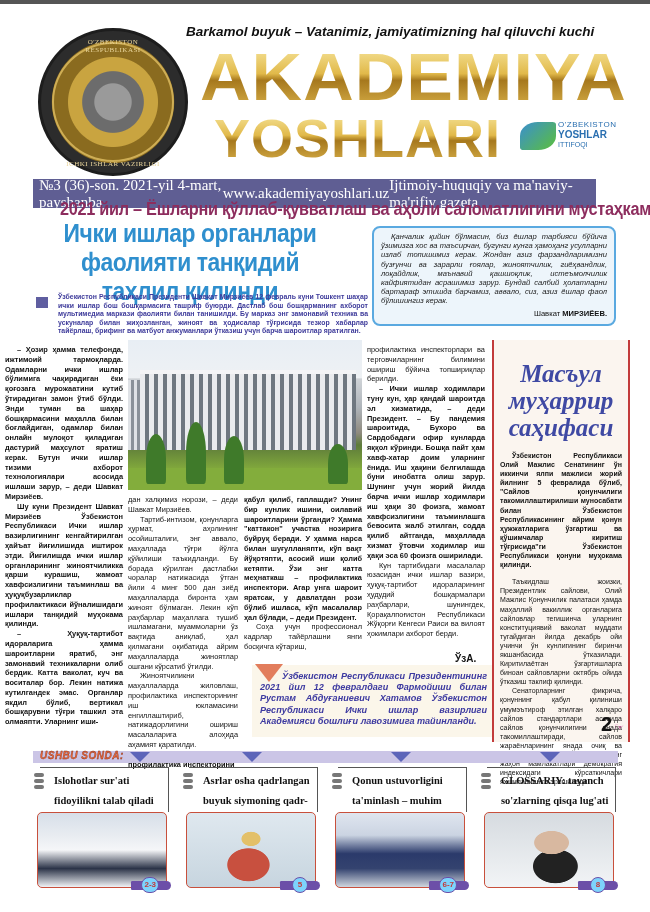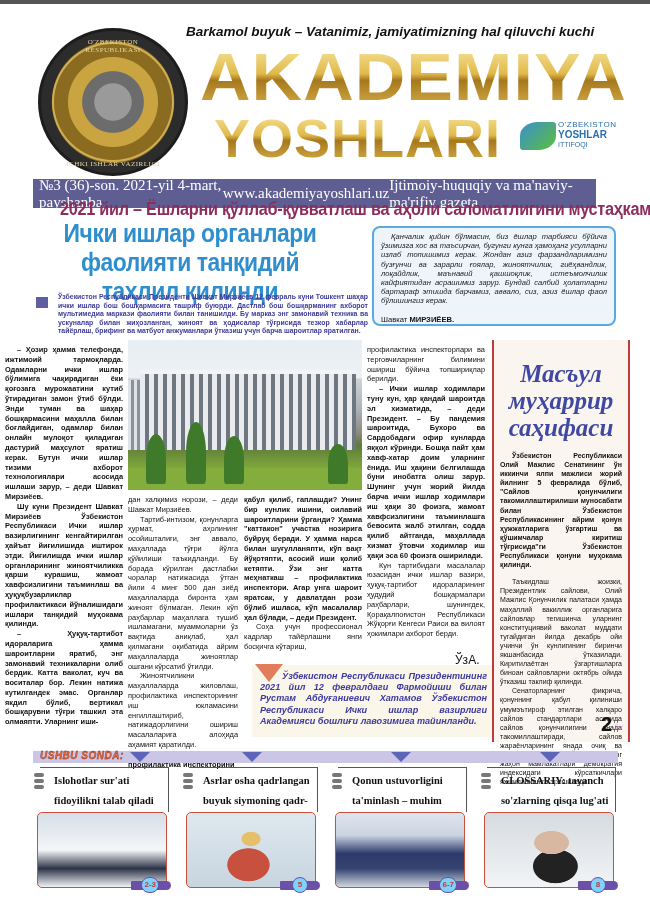--- a/index.html
+++ b/index.html
@@ -31,37 +31,37 @@
 
   
   .year-banner { position: absolute; left: 40px; top: 199px; width: 570px; text-align: center; font-size: 17.5px; font-weight: bold; color: #8d2d5e; white-space: nowrap; letter-spacing: -0.3px; transform: scaleX(0.93); transform-origin: center; }
 
   
   .headline { position: absolute; left: 30px; top: 219px; width: 320px; text-align: center; font-size: 26px; line-height: 29px; color: #2f8fce; font-weight: bold; transform: scaleX(0.88); transform-origin: center; letter-spacing: -0.5px; }
 
   
   .quote-box { position: absolute; left: 372px; top: 226px; width: 244px; height: 100px; border: 2px solid #5aa9e0; border-radius: 8px; background: #edf5fb; padding: 4px 7px; }
   .quote-text { font-size: 7.6px; line-height: 9.2px; font-style: italic; color: #1a1a1a; text-align: justify; text-indent: 10px; }
-  .quote-author { text-align: left; font-size: 7.6px; margin-top: 9px; color: #111; }
+  .quote-author { text-align: right; font-size: 7.6px; margin-top: 3px; color: #111; }
   .quote-author b { font-weight: bold; }
 
   
   .lead-marker-blue { position: absolute; left: 36px; top: 297px; width: 12px; height: 11px; background: #5f5ea0; }
   .lead-marker-yellow { position: absolute; left: 41px; top: 303px; width: 10px; height: 9px; background: #f2e629; z-index: -1; }
   .lead { position: absolute; left: 58px; top: 293px; width: 310px; font-size: 6.9px; line-height: 8.6px; font-weight: bold; color: #3d3a9a; text-align: justify; }
 
   
   .col { position: absolute; font-size: 7.4px; line-height: 9.8px; color: #111; text-align: justify; }
   .col p { text-indent: 12px; }
   .col-a { left: 5px; top: 345px; width: 118px; font-weight: bold; }
   .col-b-bottom { left: 128px; top: 495px; width: 110px; }
   .col-c-bottom { left: 244px; top: 495px; width: 118px; font-weight: bold; }
   .col-d { left: 367px; top: 345px; width: 118px; }
   .col-d .bold { font-weight: bold; }
-  .uza { position: absolute; left: 455px; top: 653px; font-size: 12px; font-weight: normal; }
+  .uza { position: absolute; left: 455px; top: 653px; font-size: 10px; font-weight: bold; }
 
   .photo-building { position: absolute; left: 128px; top: 340px; width: 234px; height: 150px; overflow: hidden;
     background: linear-gradient(180deg, #e8eef4 0%, #eef1f4 25%, #cfd3d7 26%, #aeb4ba 45%, #8e8a7e 62%, #5d7b3a 70%, #7fa63c 85%, #9dbd55 100%); }
   .bld { position: absolute; left: 12px; top: 30px; width: 216px; height: 80px; background: repeating-linear-gradient(90deg, #e9ebee 0 5px, #6e7780 5px 9px); border-top: 4px solid #f3f4f6; }
   .bld-side { position: absolute; left: 0; top: 40px; width: 40px; height: 70px; background: repeating-linear-gradient(90deg, #dfe2e6 0 3px, #8a9199 3px 6px); }
   .tree { position: absolute; bottom: 6px; width: 20px; border-radius: 50% 50% 10% 10%; background: #3f7a2a; }
   .lawn { position: absolute; left: 0; bottom: 0; width: 234px; height: 22px; background: #83ad3c; }
 
   
   .decree-box { position: absolute; left: 252px; top: 665px; width: 243px; height: 72px; background: #fbf6ea; padding: 6px 8px 0 8px; }

